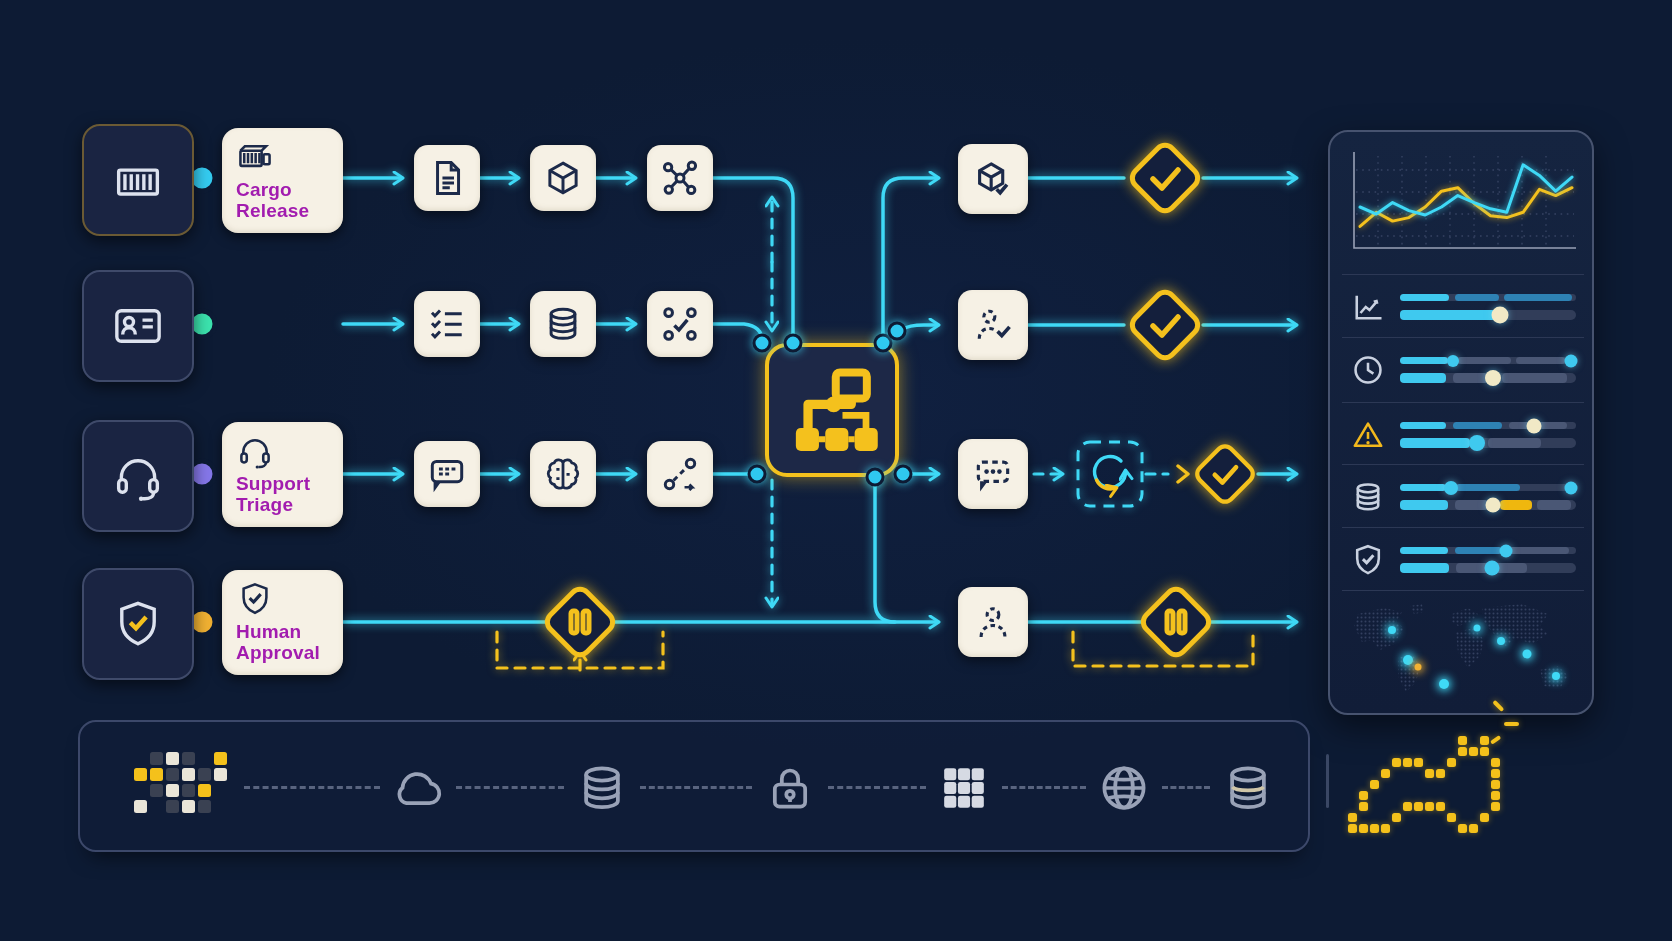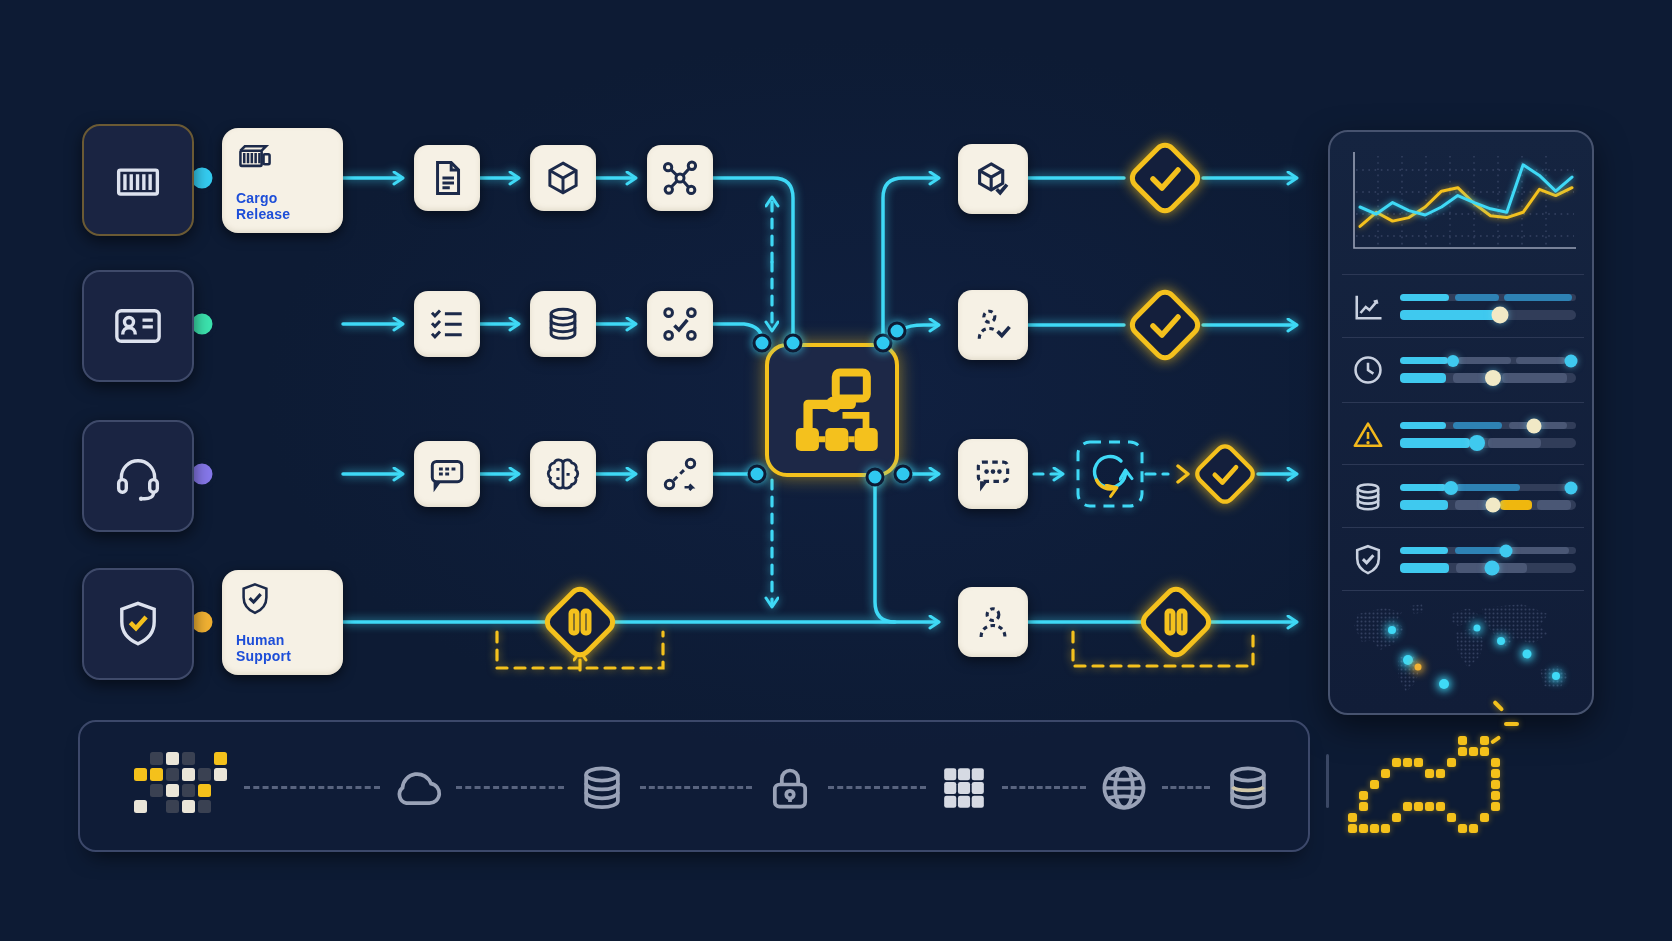--- a/index.html
+++ b/index.html
@@ -21,21 +21,21 @@
   .diamglyph{stroke:#f4c11d;stroke-width:5.5;fill:none;stroke-linecap:round;stroke-linejoin:round}
   .noderect{fill:#1d2847;stroke:#f4c11d;stroke-width:4;filter:drop-shadow(0 0 9px rgba(244,193,29,.55))}
   .cdot{fill:#2fc8f0;stroke:#0d1b34;stroke-width:3;filter:drop-shadow(0 0 5px rgba(62,216,245,.9))}
   .tile{position:absolute;background:#f6f1e5;border-radius:14px;display:flex;align-items:center;justify-content:center;
     box-shadow:0 4px 12px rgba(0,0,0,.5), inset 0 -2px 5px rgba(170,160,130,.25);}
   .dark-tile{position:absolute;width:108px;height:108px;background:#1a2442;border:2px solid #3f4a6a;border-radius:18px;
     display:flex;align-items:center;justify-content:center;box-shadow:0 5px 16px rgba(0,0,0,.55);}
   .lane-card{position:absolute;width:121px;height:105px;background:#f6f1e5;border-radius:16px;
     box-shadow:0 4px 12px rgba(0,0,0,.55), inset 0 -2px 5px rgba(170,160,130,.25);
     padding:10px 0 0 14px;box-sizing:border-box;}
-  .lane-card .label{margin-top:15px;font-size:14px;font-weight:700;color:#1d4ed8;line-height:1.12;letter-spacing:.2px;width:95px;}
+  .lane-card .label{margin-top:3px;font-size:19px;font-weight:700;color:#a21caf;line-height:1.12;letter-spacing:.2px;width:95px;}
   .panel{position:absolute;left:1328px;top:130px;width:266px;height:585px;border:2px solid #47536f;border-radius:20px;
     background:linear-gradient(180deg,#152440 0%,#111d38 100%);box-shadow:0 12px 32px rgba(0,0,0,.5);box-sizing:border-box;}
   .chart{position:absolute;left:16px;top:14px;width:234px;height:112px;}
   .pdiv{position:absolute;left:12px;width:242px;height:0;border-top:1.5px solid #2c3855;}
   .slider-row{position:absolute;left:14px;width:238px;height:58px;display:flex;align-items:center;}
   .slider-row .ric{width:36px;height:36px;flex:0 0 36px;margin:0 14px 0 6px;}
   .tracks{flex:1;padding-right:6px;}
   .track{position:relative;height:7px;border-radius:4px;background:#313d59;margin:6px 0;}
   .track.thick{height:10px;border-radius:5px;margin-top:9px;}
   .seg{position:absolute;top:0;bottom:0;border-radius:4px;}
@@ -209,26 +209,36 @@
 
   <div class="lane-card">
     <svg width="38" height="38" viewBox="0 0 24 24" fill="none" stroke="#1c2a4a" stroke-width="1.6">
       <path d="M2.8 8 L5.6 5.2 H19 L16.2 8"></path>
       <rect x="2.8" y="8" width="13.4" height="9.6" rx="0.8"></rect>
       <path d="M5.2 9.5 V16 M7.6 9.5 V16 M10 9.5 V16 M12.4 9.5 V16 M14.8 9.5 V16"></path>
       <rect x="17.4" y="10.2" width="3.8" height="6.4" rx="0.8"></rect>
     </svg>
     <div class="label">Cargo Release</div>
   </div>
+  <div class="lane-card" style="top:422px">
+    <svg width="38" height="38" viewBox="0 0 24 24" fill="none" stroke="#1c2a4a" stroke-width="1.6">
+      <path d="M4.6 14.2 V12.6 a7.4 7.4 0 0 1 14.8 0 V14.2"></path>
+      <rect x="3.4" y="13.6" width="3.4" height="5.6" rx="1.6"></rect>
+      <rect x="17.2" y="13.6" width="3.4" height="5.6" rx="1.6"></rect>
+      <path d="M18.9 19.4 c0 1.9-2 2.7-3.9 2.7 h-.8"></path>
+      <circle cx="13.4" cy="22.1" r="1" fill="#1c2a4a" stroke="none"></circle>
+    </svg>
+    <div class="label">Support Triage</div>
+  </div>
   <div class="lane-card" style="top:570px">
     <svg width="38" height="38" viewBox="0 0 24 24" fill="none" stroke="#1c2a4a" stroke-width="1.6">
       <path d="M12 2.8 L19.2 5.4 V11 c0 5-3.1 8-7.2 9.8 C7.9 19 4.8 16 4.8 11 V5.4 Z"></path>
       <path d="M8.6 11.4 L11.1 13.9 L15.6 8.9" stroke-width="2"></path>
     </svg>
-    <div class="label">Human Support</div>
+    <div class="label">Human Approval</div>
   </div>
   <style>.lane-card{left:222px;top:128px}</style>
 
   <div class="tile" style="left:414px;top:145px;width:66px;height:66px">
     <svg width="42" height="42" viewBox="0 0 24 24" fill="none" stroke="#1c2a4a" stroke-width="1.7">
       <path d="M6.6 3.2 h7.8 l4.2 4.2 v13.4 H6.6 Z"></path>
         <path d="M14.4 3.2 v4.2 h4.2"></path>
       <path d="M9.4 12 h6.6 M9.4 14.8 h6.6 M9.4 17.6 h4.2"></path>
     </svg>
   </div>

